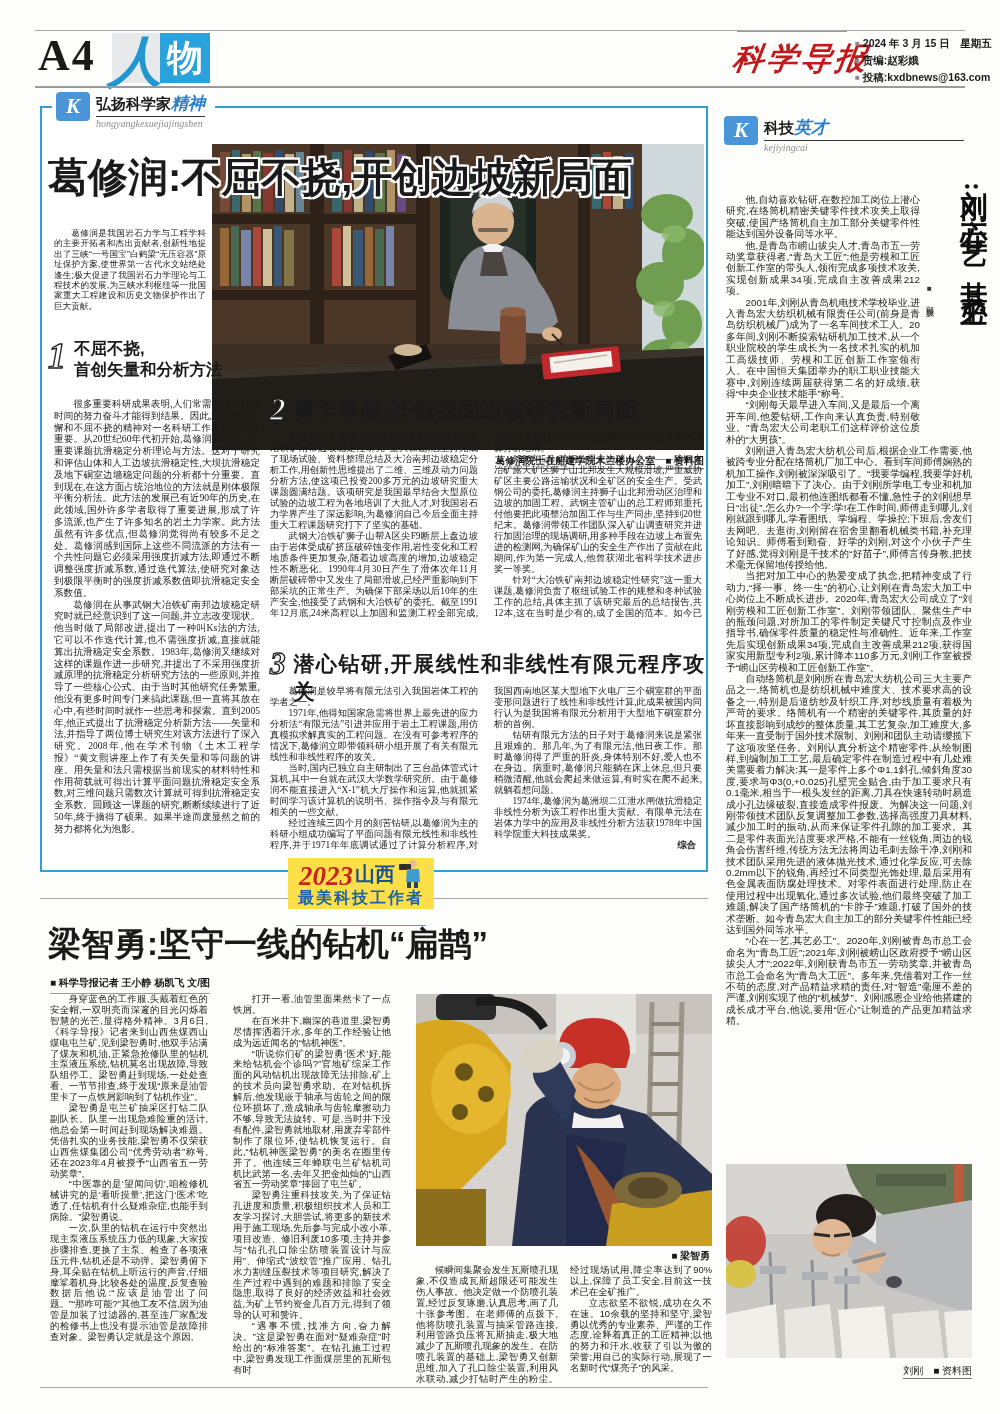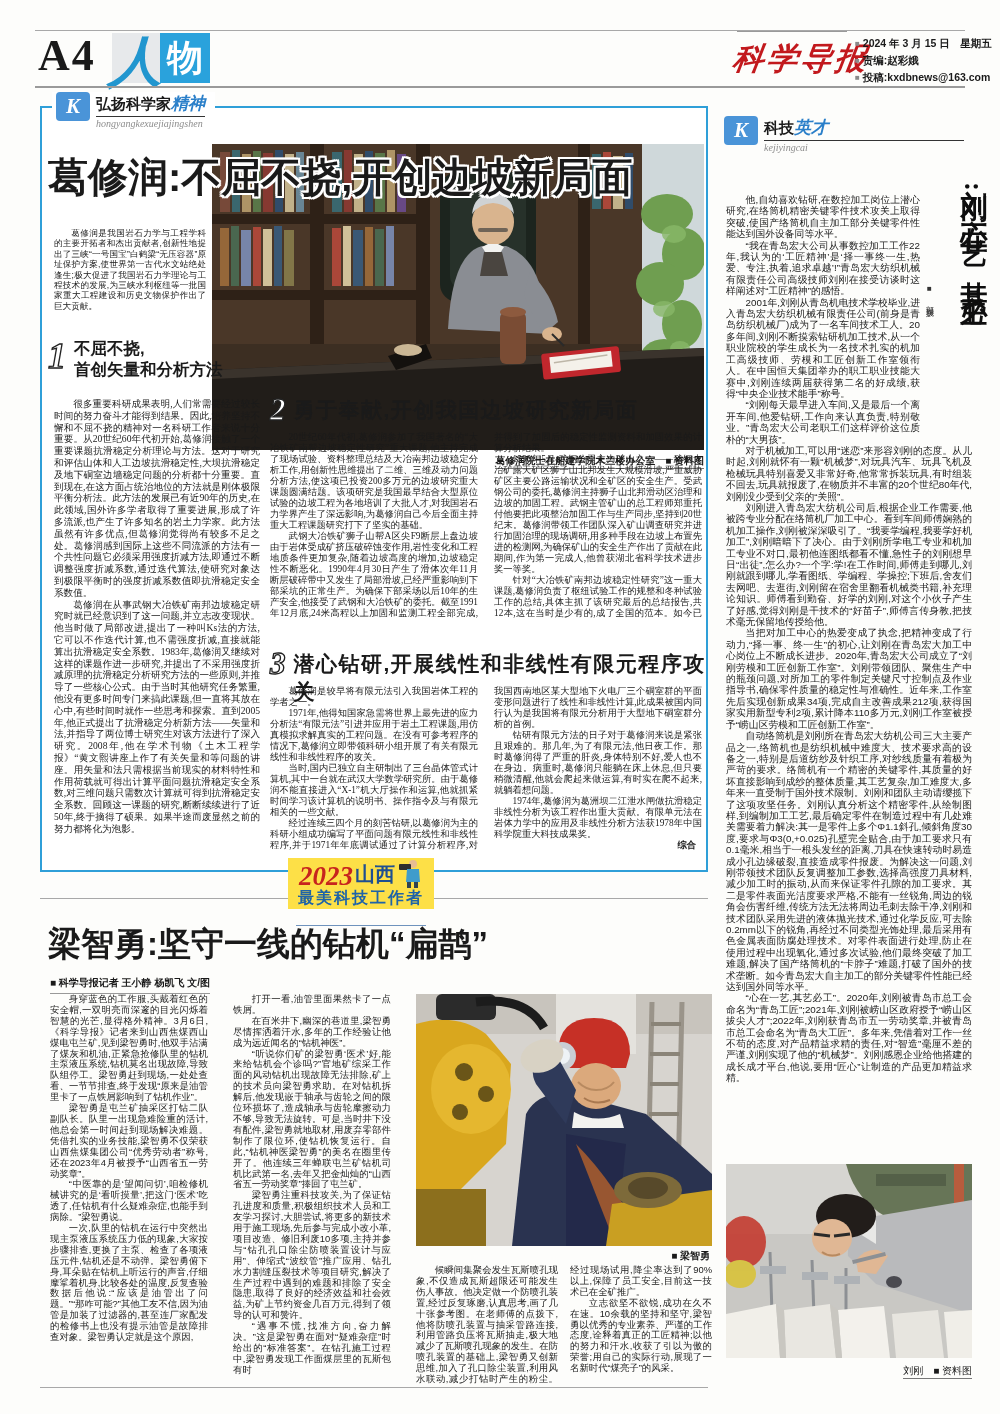--- a/index.html
+++ b/index.html
@@ -360,26 +360,25 @@
         <div class="badge-pinyin">kejiyingcai</div>
       </div>
     </div>
 
     <div class="vhead">刘刚:心在一艺　其艺必工</div>
     <div class="vbyline">■ 郭琪媛</div>
 
     <div class="side-text">
       <div class="side-narrow">
           <p>他,自幼喜欢钻研,在数控加工岗位上潜心研究,在络筒机精密关键零件技术攻关上取得突破,使国产络筒机自主加工部分关键零件性能达到国外设备同等水平。</p>
-          <p>“我在青岛宏大公司从事数控加工工作22年,我认为的‘工匠精神’是‘择一事终一生,热爱、专注,执着,追求卓越’!”青岛宏大纺织机械有限责任公司高级技师刘刚在接受访谈时这样阐述对“工匠精神”的感悟。</p>
+          <p>他,是青岛市崂山拔尖人才,青岛市五一劳动奖章获得者,“青岛大工匠”;他是劳模和工匠创新工作室的带头人,领衔完成多项技术攻关,实现创新成果34项,完成自主改善成果212项。</p>
           <p>2001年,刘刚从青岛机电技术学校毕业,进入青岛宏大纺织机械有限责任公司(前身是青岛纺织机械厂)成为了一名车间技术工人。20多年间,刘刚不断摸索钻研机加工技术,从一个职业院校的学生成长为一名技术扎实的机加工高级技师、劳模和工匠创新工作室领衔人。在中国恒天集团举办的职工职业技能大赛中,刘刚连续两届获得第二名的好成绩,获得“中央企业技术能手”称号。</p>
           <p>“刘刚每天最早进入车间,又是最后一个离开车间,他爱钻研,工作向来认真负责,特别敬业。”青岛宏大公司老职工们这样评价这位质朴的“大男孩”。</p>
         </div>
       <div>
-          <p>对于机械加工,可以用“迷恋”来形容刘刚的态度。从儿时起,刘刚就怀有一颗“机械梦”,对玩具汽车、玩具飞机及枪械玩具特别喜爱又非常好奇,他常常拆装玩具,有时组装不回去,玩具就报废了,在物质并不丰富的20个世纪80年代,刘刚没少受到父亲的“关照”。</p>
           <p>刘刚进入青岛宏大纺机公司后,根据企业工作需要,他被跨专业分配在络筒机厂加工中心。看到车间师傅娴熟的机加工操作,刘刚被深深吸引了。“我要学编程,我要学好机加工”,刘刚暗暗下了决心。由于刘刚所学电工专业和机加工专业不对口,最初他连图纸都看不懂,急性子的刘刚想早日“出徒”,怎么办?一个字:学!在工作时间,师傅走到哪儿,刘刚就跟到哪儿,学看图纸、学编程、学操控;下班后,舍友们去网吧、去逛街,刘刚留在宿舍里翻看机械类书籍,补充理论知识。师傅看到勤奋、好学的刘刚,对这个小伙子产生了好感,觉得刘刚是干技术的“好苗子”,师傅言传身教,把技术毫无保留地传授给他。</p>
           <p>当把对加工中心的热爱变成了执念,把精神变成了行动力,“择一事、终一生”的初心,让刘刚在青岛宏大加工中心岗位上不断成长进步。2020年,青岛宏大公司成立了“刘刚劳模和工匠创新工作室”。刘刚带领团队、聚焦生产中的瓶颈问题,对所加工的零件制定关键尺寸控制点及作业指导书,确保零件质量的稳定性与准确性。近年来,工作室先后实现创新成果34项,完成自主改善成果212项,获得国家实用新型专利2项,累计降本110多万元,刘刚工作室被授予“崂山区劳模和工匠创新工作室”。</p>
           <p>自动络筒机是刘刚所在青岛宏大纺机公司三大主要产品之一,络筒机也是纺织机械中难度大、技术要求高的设备之一,特别是后道纺纱及针织工序,对纱线质量有着极为严苛的要求。络筒机有一个精密的关键零件,其质量的好坏直接影响到成纱的整体质量,其工艺复杂,加工难度大,多年来一直受制于国外技术限制。刘刚和团队主动请缨揽下了这项攻坚任务。刘刚认真分析这个精密零件,从绘制图样,到编制加工工艺,最后确定零件在制造过程中有几处难关需要着力解决:其一是零件上多个Φ1.1斜孔,倾斜角度30度,要求与Φ3(0,+0.025)孔壁完全贴合,由于加工要求只有0.1毫米,相当于一根头发丝的距离,刀具在快速转动时易造成小孔边缘破裂,直接造成零件报废。为解决这一问题,刘刚带领技术团队反复调整加工参数,选择高强度刀具材料,减少加工时的振动,从而来保证零件孔隙的加工要求。其二是零件表面光洁度要求严格,不能有一丝锐角,周边的锐角会伤害纤维,传统方法无法将周边毛刺去除干净,刘刚和技术团队采用先进的液体抛光技术,通过化学反应,可去除0.2mm以下的锐角,再经过不同类型光饰处理,最后采用有色金属表面防腐处理技术。对零件表面进行处理,防止在使用过程中出现氧化,通过多次试验,他们最终突破了加工难题,解决了国产络筒机的“卡脖子”难题,打破了国外的技术垄断。如今青岛宏大自主加工的部分关键零件性能已经达到国外同等水平。</p>
           <p>“心在一艺,其艺必工”。2020年,刘刚被青岛市总工会命名为“青岛工匠”;2021年,刘刚被崂山区政府授予“崂山区拔尖人才”;2022年,刘刚获青岛市五一劳动奖章,并被青岛市总工会命名为“青岛大工匠”。多年来,凭借着对工作一丝不苟的态度,对产品精益求精的责任,对“智造”毫厘不差的严谨,刘刚实现了他的“机械梦”。刘刚感恩企业给他搭建的成长成才平台,他说,要用“匠心”让制造的产品更加精益求精。</p>
         </div>
     </div>
 
     <div class="photo3">
       <svg width="246" height="194" viewBox="0 0 246 194">
         <rect width="246" height="194" fill="#c9c8c4"></rect>

